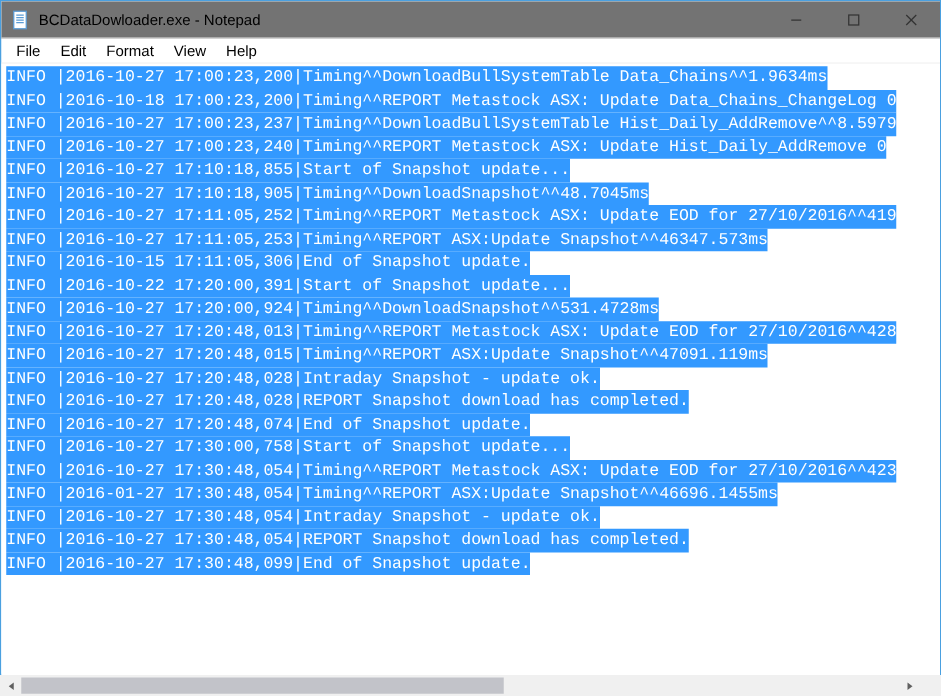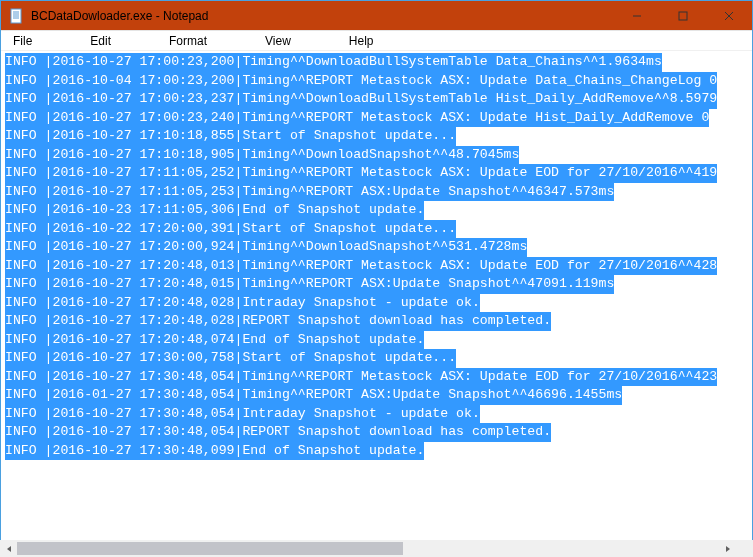--- a/index.html
+++ b/index.html
@@ -6,21 +6,21 @@
   body {
     font-family: "Segoe UI", Tahoma, sans-serif;
     background: #fff;
     width: 753px;
     height: 557px;
     overflow: hidden;
     border: 1px solid #4aa0e0;
   }
   .titlebar {
     height: 30px;
-    background: #c2410c;
+    background: #737373;
     border-bottom: 1px solid #e5e5e5;
     display: flex;
     align-items: center;
     padding-left: 8px;
     font-size: 12px;
     color: #000;
   }
   .titlebar .icon {
     width: 16px; height: 16px;
     margin-right: 6px;
@@ -34,21 +34,20 @@
     font-size: 10px;
     color: #333;
   }
   .menubar {
     height: 20px;
     display: flex;
     align-items: center;
     padding-left: 4px;
     font-size: 12px;
     border-bottom: 1px solid #f0f0f0;
-    gap: 42px;
   }
   .menubar .menuitem {
     padding: 2px 8px;
     color: #000;
   }
   .content-wrap {
     position: relative;
     width: 100%;
     height: calc(100% - 30px - 20px - 17px);
     overflow: hidden;
@@ -126,28 +125,28 @@
   <div class="menuitem">File</div>
   <div class="menuitem">Edit</div>
   <div class="menuitem">Format</div>
   <div class="menuitem">View</div>
   <div class="menuitem">Help</div>
 </div>
 
 <div class="content-wrap">
   <div class="content" id="log-content">
       <div class="line-row"><span class="line">INFO |2016-10-27 17:00:23,200|Timing^^DownloadBullSystemTable Data_Chains^^1.9634ms</span></div>
-      <div class="line-row"><span class="line">INFO |2016-10-04 17:00:23,200|Timing^^REPORT Metastock ASX: Update Data_Chains_ChangeLog 0</span></div>
+      <div class="line-row"><span class="line">INFO |2016-10-18 17:00:23,200|Timing^^REPORT Metastock ASX: Update Data_Chains_ChangeLog 0</span></div>
       <div class="line-row"><span class="line">INFO |2016-10-27 17:00:23,237|Timing^^DownloadBullSystemTable Hist_Daily_AddRemove^^8.5979</span></div>
       <div class="line-row"><span class="line">INFO |2016-10-27 17:00:23,240|Timing^^REPORT Metastock ASX: Update Hist_Daily_AddRemove 0</span></div>
       <div class="line-row"><span class="line">INFO |2016-10-27 17:10:18,855|Start of Snapshot update...</span></div>
       <div class="line-row"><span class="line">INFO |2016-10-27 17:10:18,905|Timing^^DownloadSnapshot^^48.7045ms</span></div>
       <div class="line-row"><span class="line">INFO |2016-10-27 17:11:05,252|Timing^^REPORT Metastock ASX: Update EOD for 27/10/2016^^419</span></div>
       <div class="line-row"><span class="line">INFO |2016-10-27 17:11:05,253|Timing^^REPORT ASX:Update Snapshot^^46347.573ms</span></div>
-      <div class="line-row"><span class="line">INFO |2016-10-23 17:11:05,306|End of Snapshot update.</span></div>
+      <div class="line-row"><span class="line">INFO |2016-10-15 17:11:05,306|End of Snapshot update.</span></div>
       <div class="line-row"><span class="line">INFO |2016-10-22 17:20:00,391|Start of Snapshot update...</span></div>
       <div class="line-row"><span class="line">INFO |2016-10-27 17:20:00,924|Timing^^DownloadSnapshot^^531.4728ms</span></div>
       <div class="line-row"><span class="line">INFO |2016-10-27 17:20:48,013|Timing^^REPORT Metastock ASX: Update EOD for 27/10/2016^^428</span></div>
       <div class="line-row"><span class="line">INFO |2016-10-27 17:20:48,015|Timing^^REPORT ASX:Update Snapshot^^47091.119ms</span></div>
       <div class="line-row"><span class="line">INFO |2016-10-27 17:20:48,028|Intraday Snapshot - update ok.</span></div>
       <div class="line-row"><span class="line">INFO |2016-10-27 17:20:48,028|REPORT Snapshot download has completed.</span></div>
       <div class="line-row"><span class="line">INFO |2016-10-27 17:20:48,074|End of Snapshot update.</span></div>
       <div class="line-row"><span class="line">INFO |2016-10-27 17:30:00,758|Start of Snapshot update...</span></div>
       <div class="line-row"><span class="line">INFO |2016-10-27 17:30:48,054|Timing^^REPORT Metastock ASX: Update EOD for 27/10/2016^^423</span></div>
       <div class="line-row"><span class="line">INFO |2016-01-27 17:30:48,054|Timing^^REPORT ASX:Update Snapshot^^46696.1455ms</span></div>

